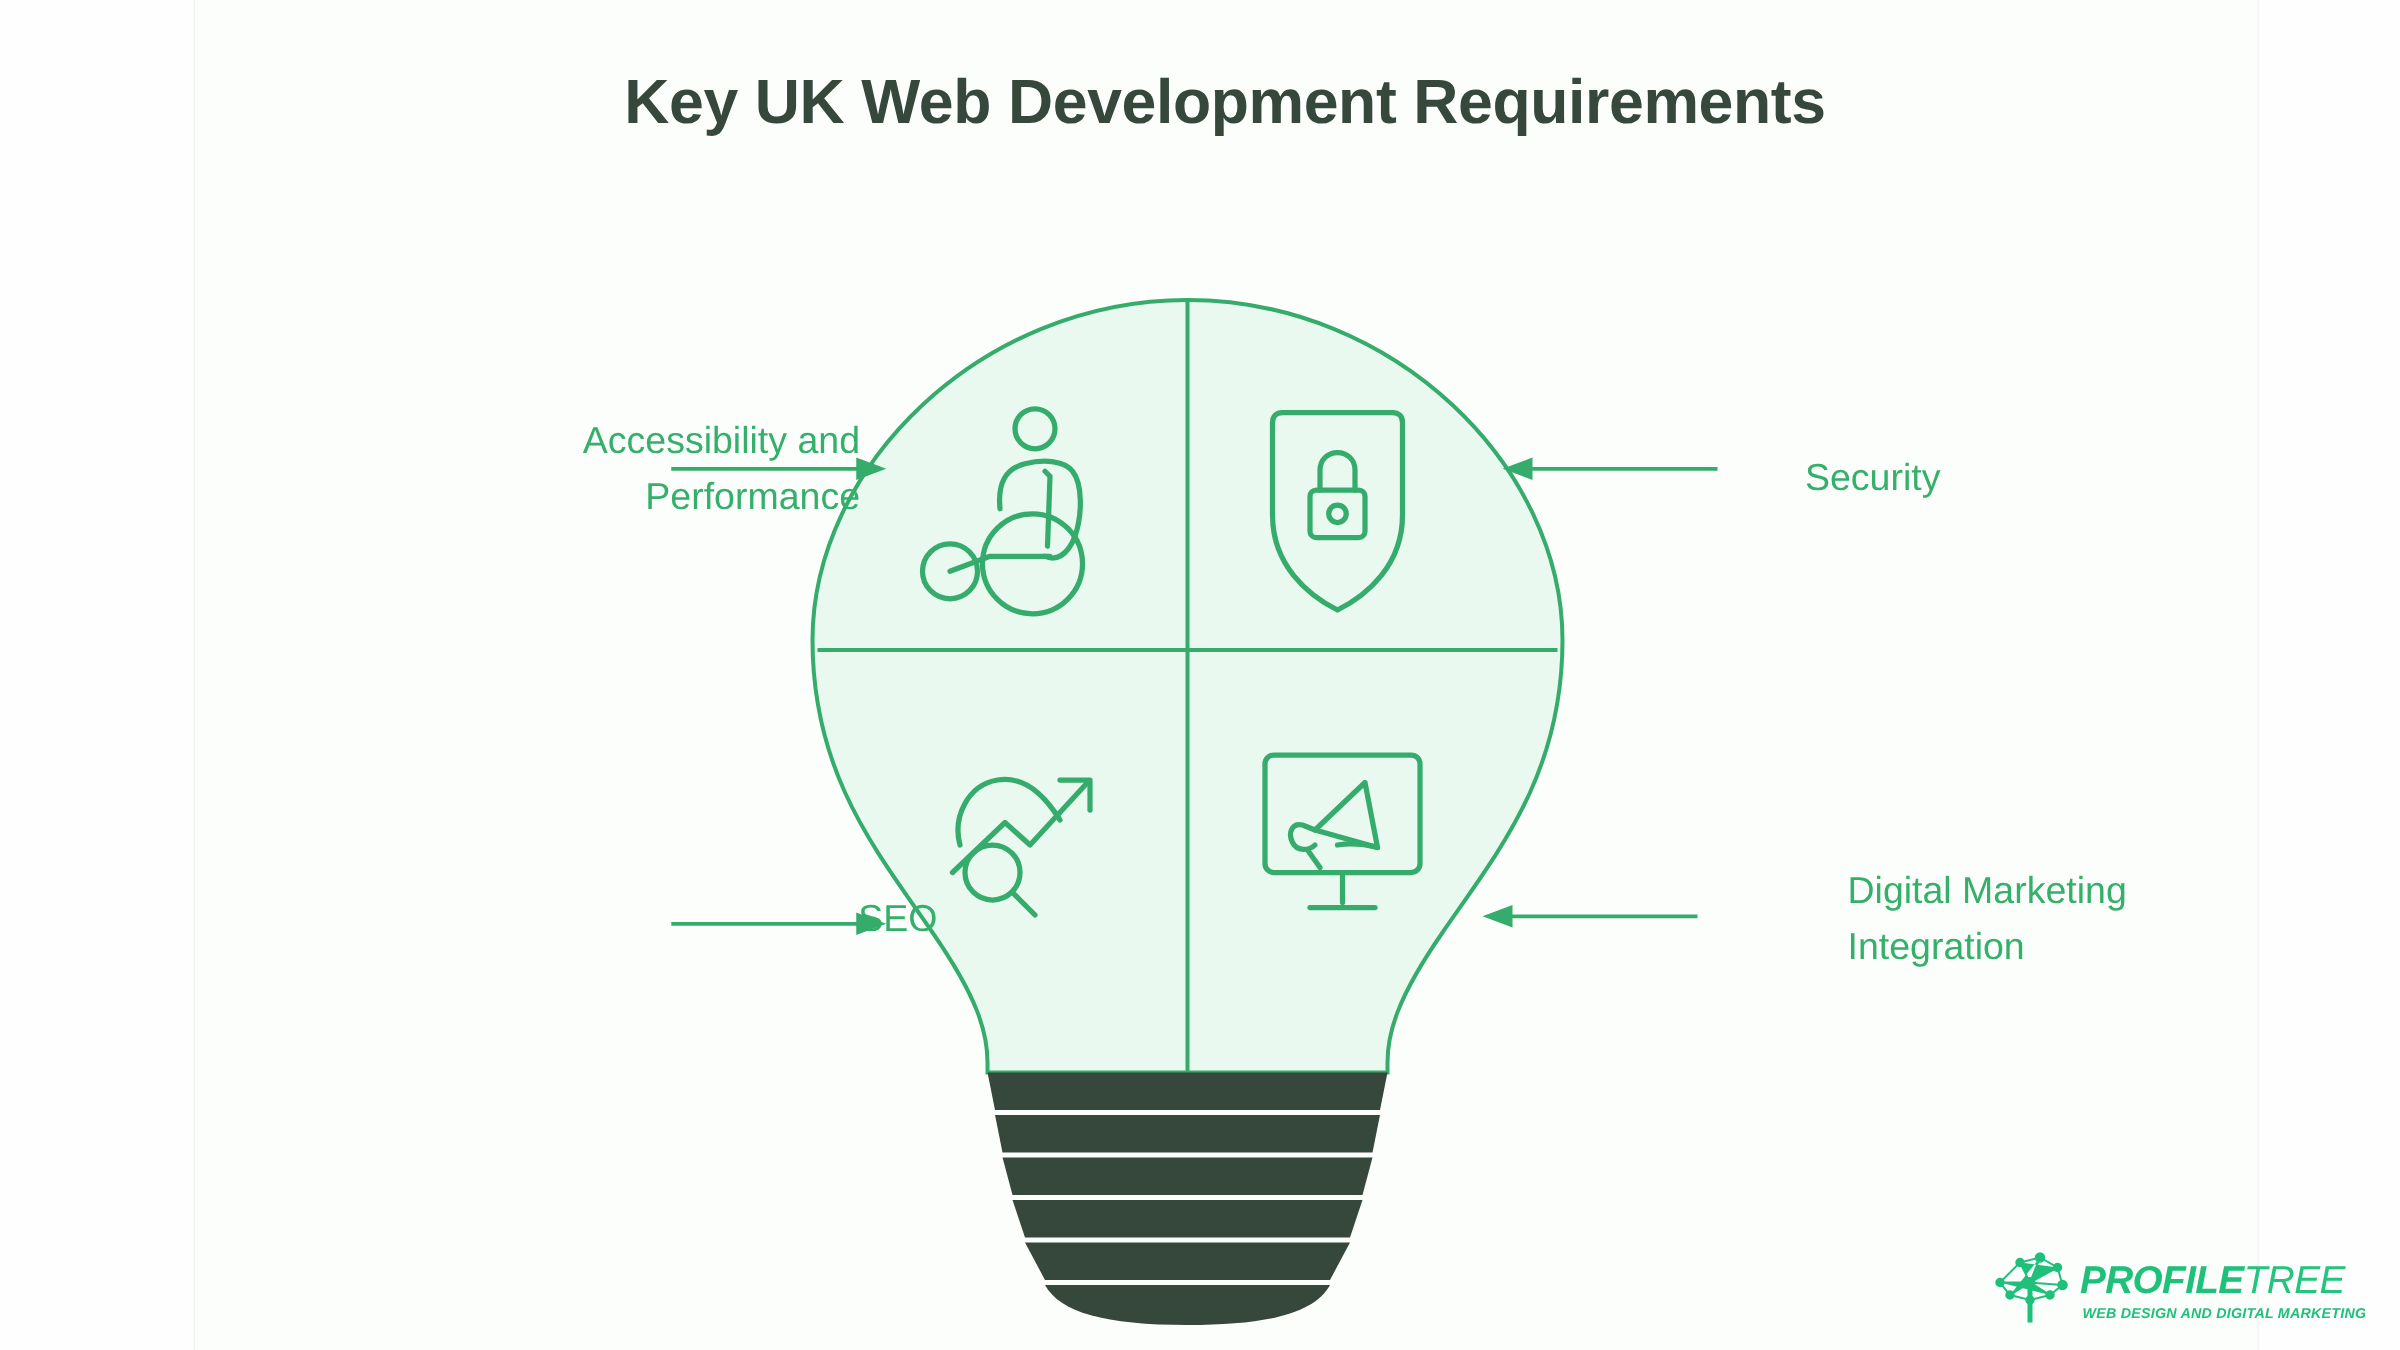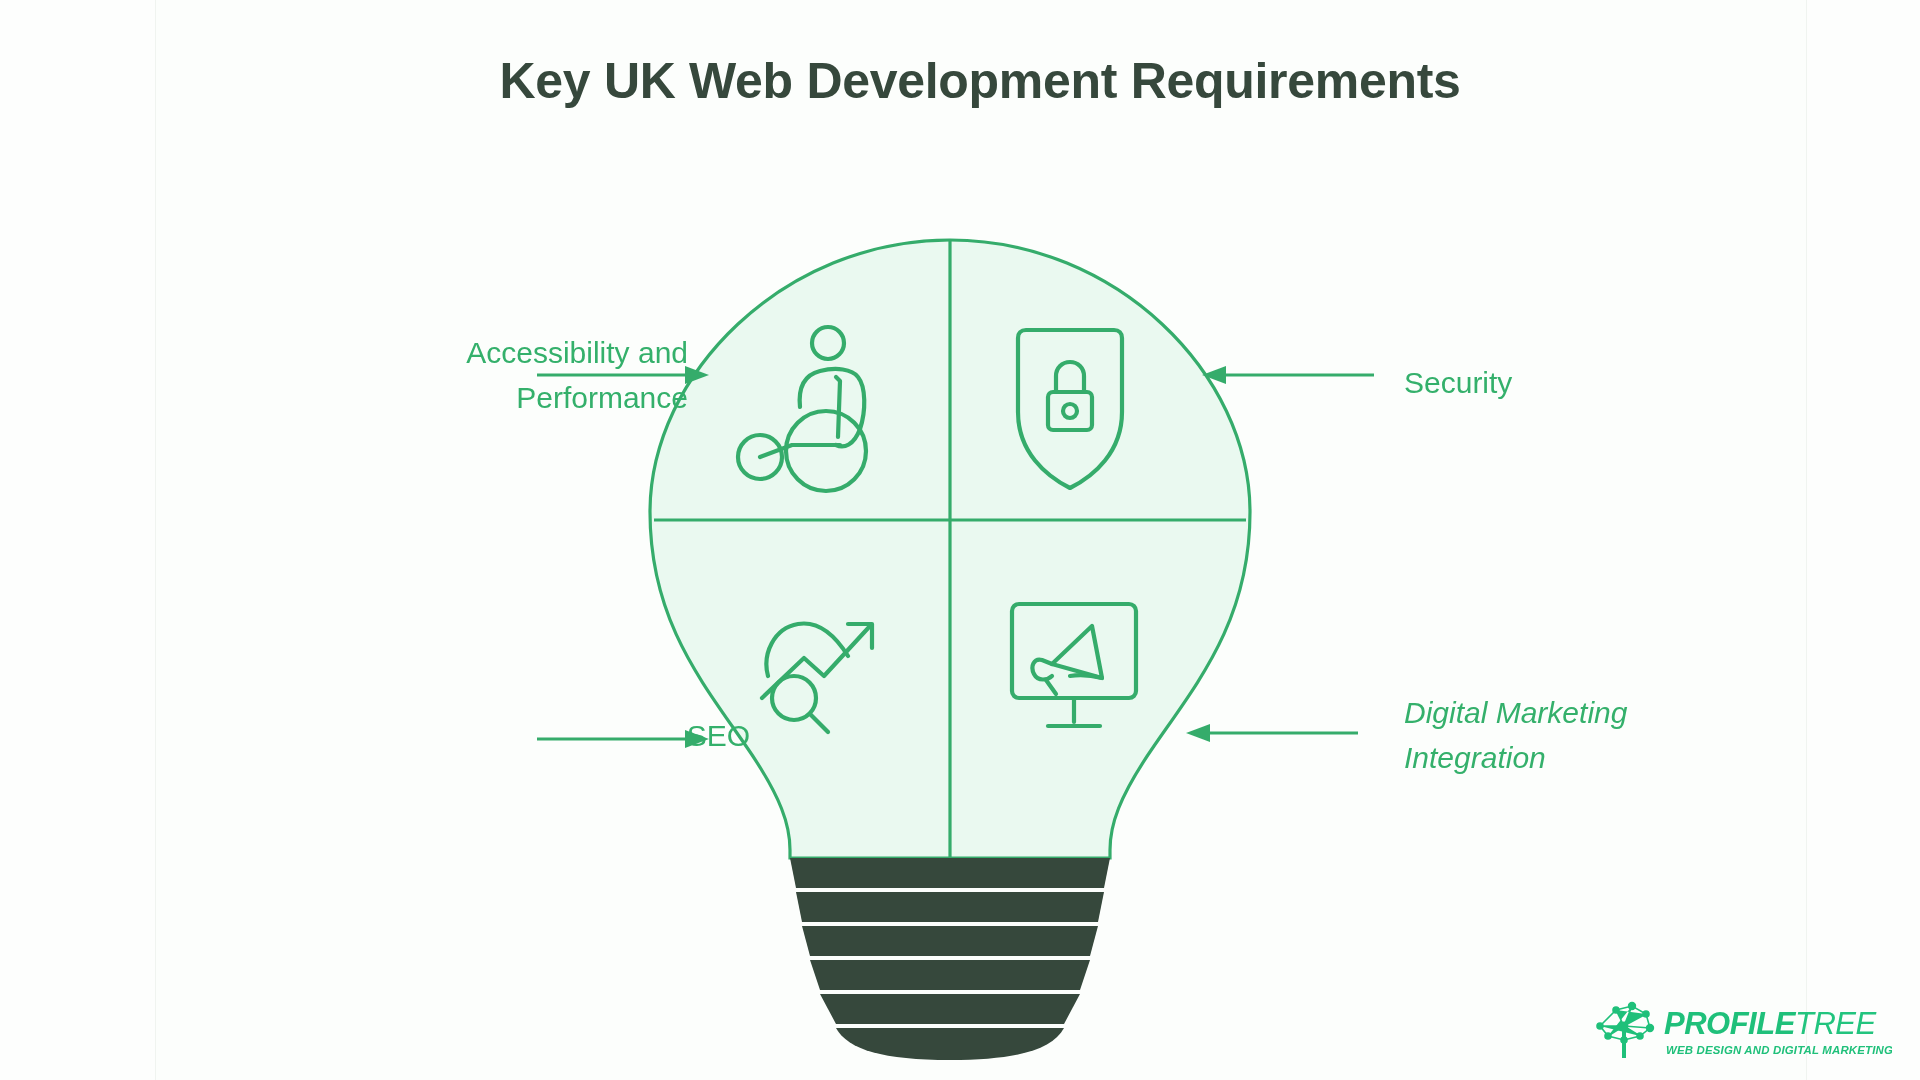--- a/index.html
+++ b/index.html
@@ -68,29 +68,28 @@
     right: 1232px;
     top: 330px;
     width: 420px;
   }
   #label-seo {
     right: 1170px;
     top: 713px;
     width: 300px;
   }
   #label-security {
-    left: 1404px;
+    left: 1444px;
     top: 360px;
     width: 400px;
   }
   #label-digital-marketing {
-    left: 1404px;
+    left: 1478px;
     top: 690px;
     width: 400px;
-    font-style: italic;
   }
 
   
   .arrow {
     position: absolute;
   }
 
   
   #bulb-wrap {
     position: absolute;

